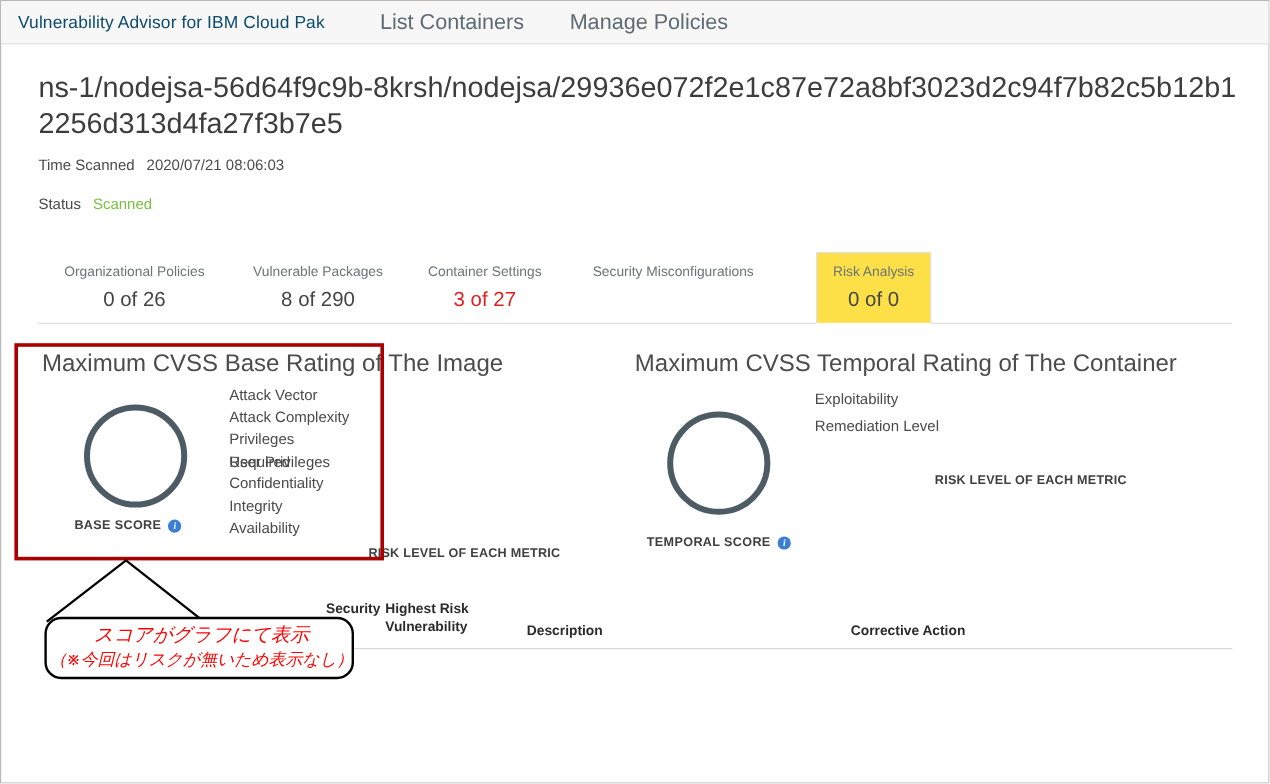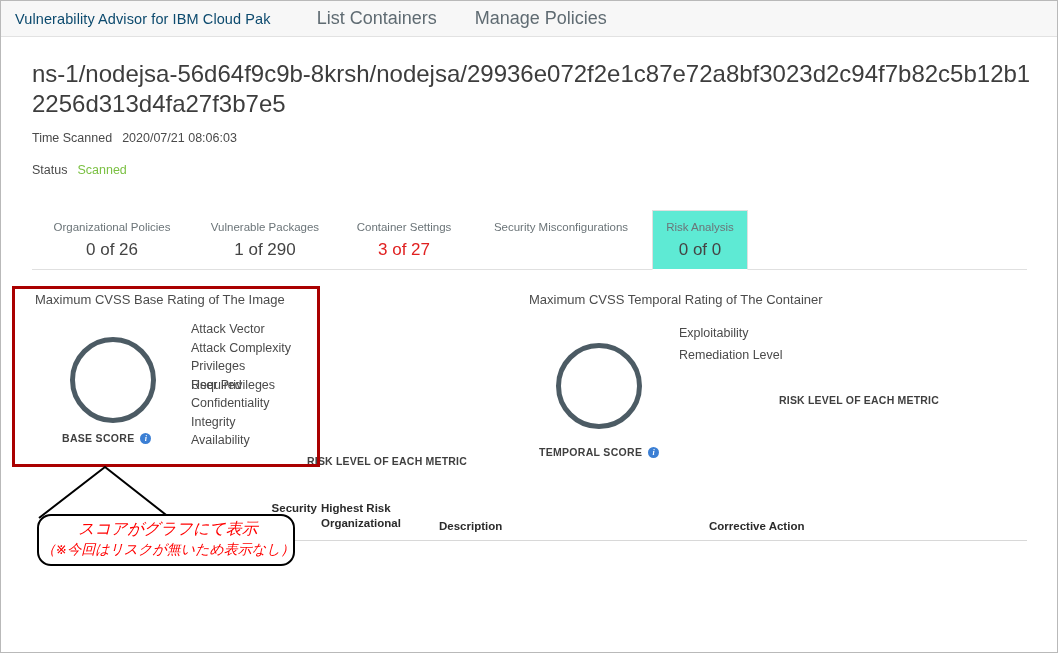--- a/index.html
+++ b/index.html
@@ -75,25 +75,26 @@
     width: 144px;
     padding-top: 9px;
     text-align: center;
     cursor: pointer;
     background: transparent;
     border: 1px solid transparent;
     border-bottom: none;
     position: relative;
   }
   .tab.active {
-    background: #5eead4;
+    background: #fde047;
     border: 1px solid #e0e0e0;
     border-bottom: 1px solid #ffffff;
     margin-bottom: -1px;
     z-index: 2;
+    margin-left: 28px;
   }
   .tab .tlabel {
     font-size: 11.5px;
     color: #6b7478;
     line-height: 14px;
     white-space: nowrap;
   }
   .tab .tcount {
     font-size: 17px;
     color: #444;
@@ -106,21 +107,21 @@
   .tab-set  { width: 132px; }
   .tab-mis  { width: 182px; }
   .tab-risk { width: 96px; }
 
   
   .cvss-panel { position: absolute; }
   #panel-base     { left: 12px;  top: 286px; width: 306px; height: 180px; }
   #panel-temporal { left: 505px; top: 286px; width: 470px; height: 180px; }
 
   .panel-title {
-    font-size: 13px;
+    font-size: 20px;
     color: #4c4c4c;
     white-space: nowrap;
   }
   #panel-base .panel-title     { position: absolute; left: 22px; top: 5px; }
   #panel-temporal .panel-title { position: absolute; left: 23px; top: 5px; }
 
   .gauge-ring {
     position: absolute;
     width: 86px; height: 86px;
     border: 5px solid #4c5b64;
@@ -264,21 +265,21 @@
     <span class="label">Status</span><span class="value ok">Scanned</span>
   </div>
 
   <div class="tabs">
     <div class="tab tab-org">
       <div class="tlabel">Organizational Policies</div>
       <div class="tcount">0 of 26</div>
     </div>
     <div class="tab tab-pkg">
       <div class="tlabel">Vulnerable Packages</div>
-      <div class="tcount">1 of 290</div>
+      <div class="tcount">8 of 290</div>
     </div>
     <div class="tab tab-set">
       <div class="tlabel">Container Settings</div>
       <div class="tcount warn">3 of 27</div>
     </div>
     <div class="tab tab-mis">
       <div class="tlabel">Security Misconfigurations</div>
     </div>
     <div class="tab tab-risk active">
       <div class="tlabel">Risk Analysis</div>
@@ -321,21 +322,21 @@
       <div class="metric-item">Remediation Level</div>
     </div>
   </div>
 
   <div class="risk-legend" id="legend-temporal">RISK LEVEL OF EACH METRIC</div>
 
   <div class="table-head">
     <div class="th" id="th-security">Security</div>
     <div class="th" id="th-highest">
       <div>Highest Risk</div>
-      <div>Organizational</div>
+      <div>Vulnerability</div>
     </div>
     <div class="th" id="th-desc">Description</div>
     <div class="th" id="th-action">Corrective Action</div>
   </div>
 
   <div id="highlight-box"></div>
 
   <svg id="callout-pointer" viewBox="0 0 170 55">
     <polyline points="2,53 68,2 133,53" fill="none" stroke="#000000" stroke-width="2"></polyline>
   </svg>

